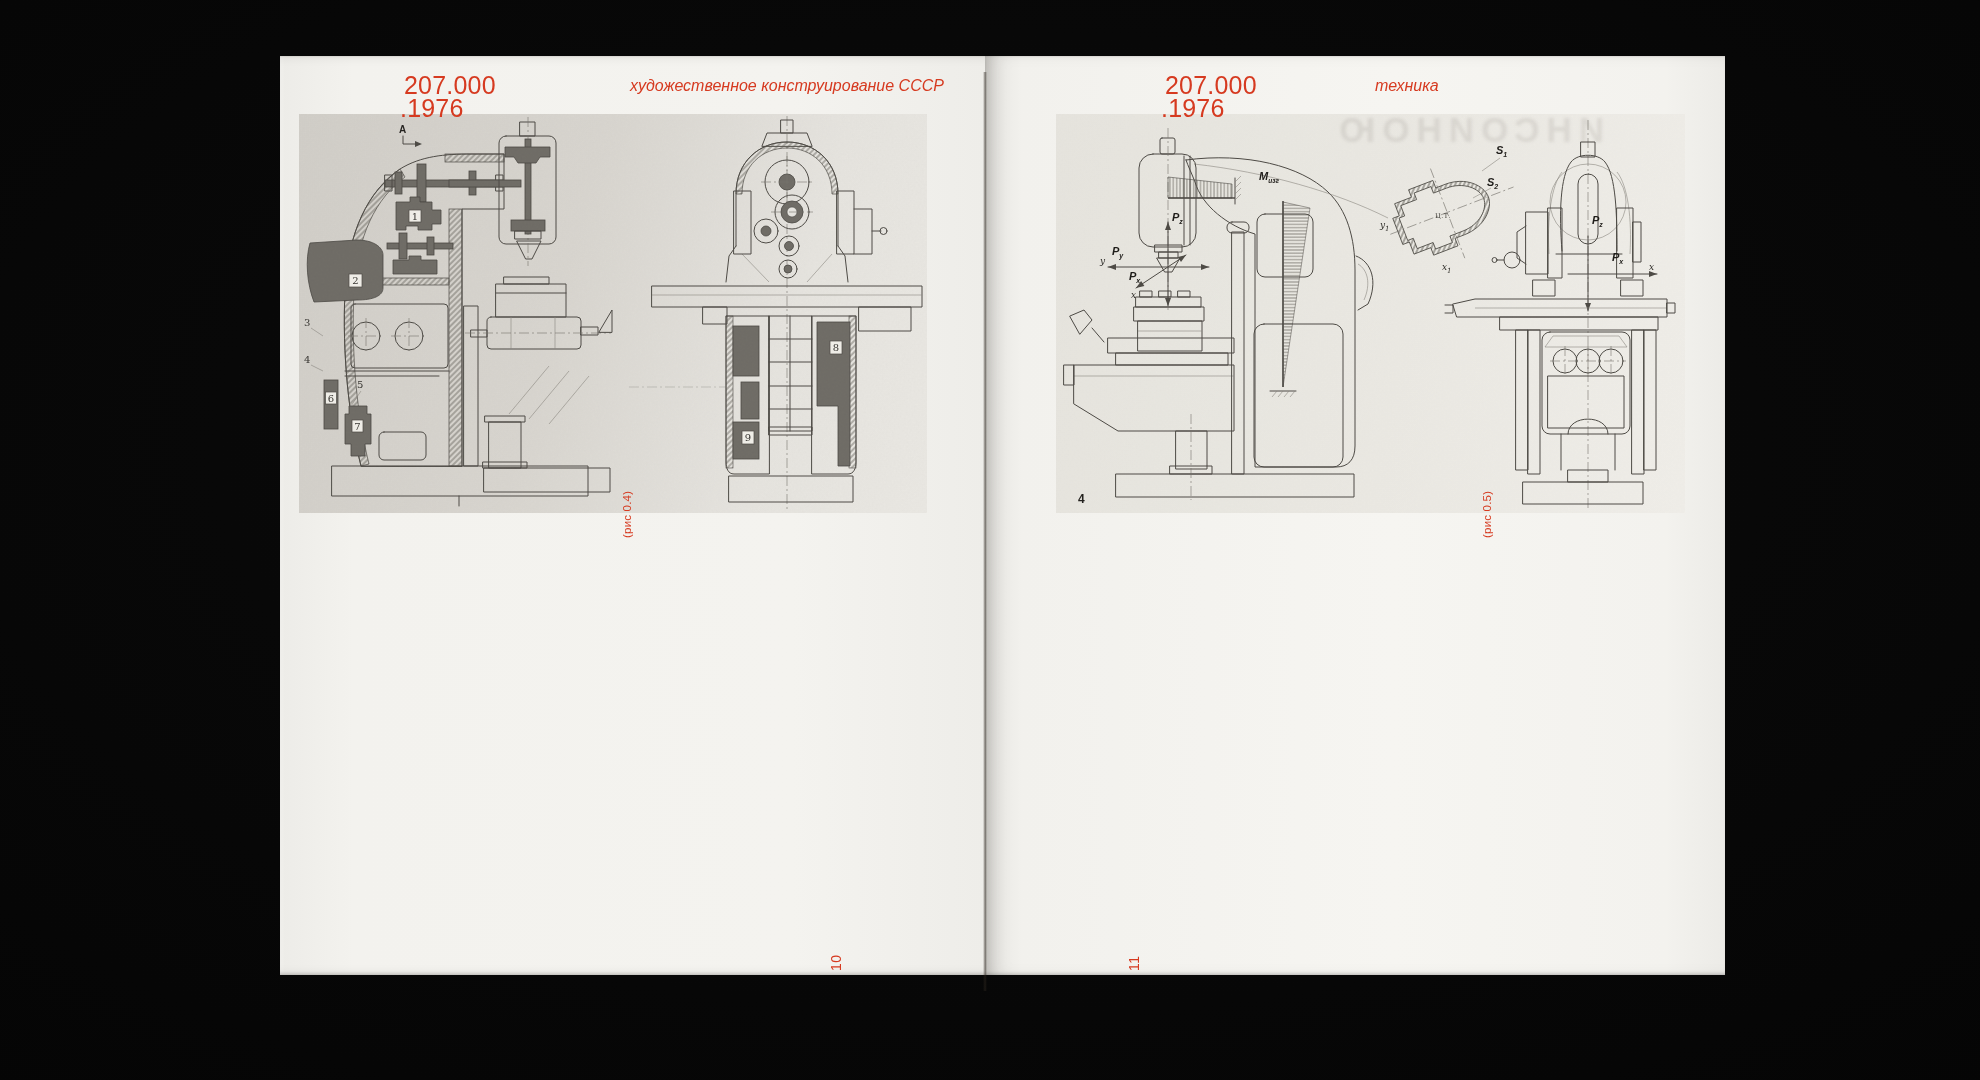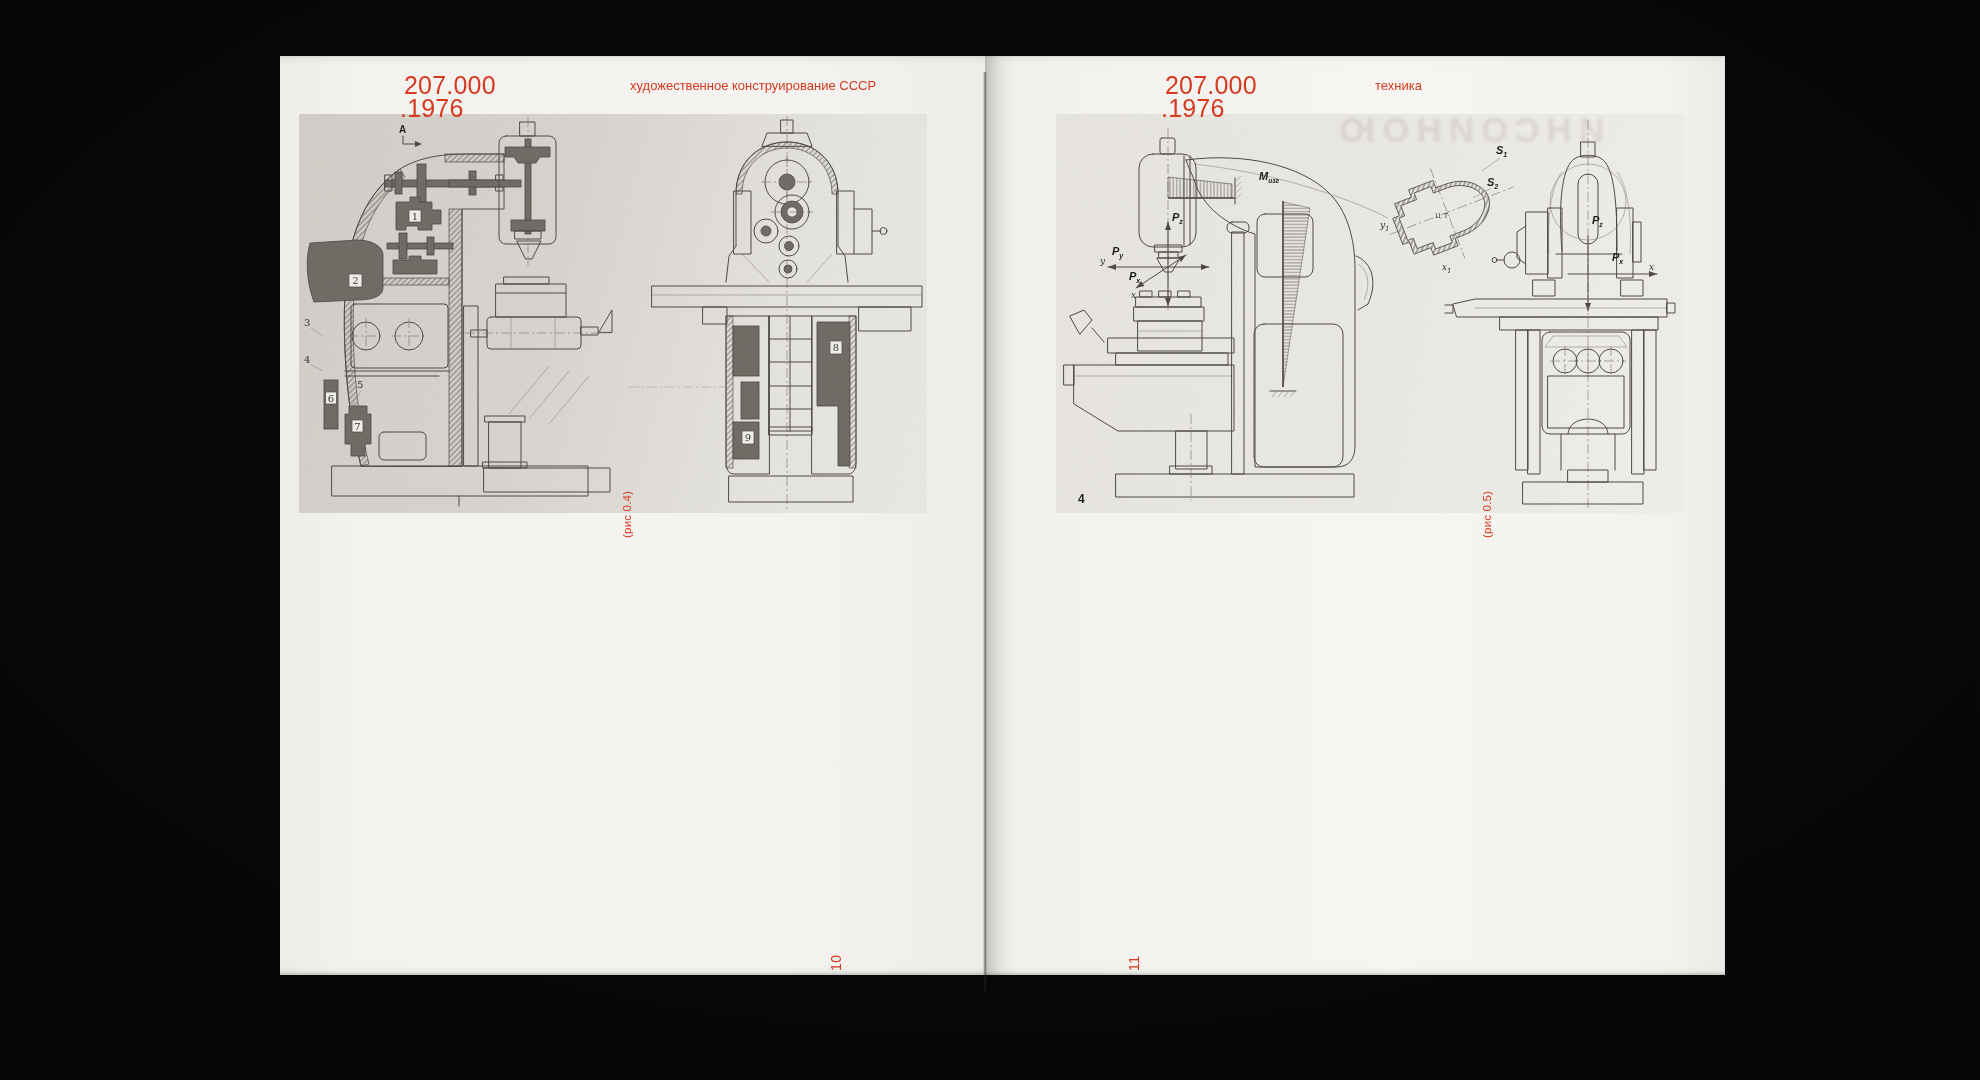--- a/index.html
+++ b/index.html
@@ -9,21 +9,21 @@
   .page{position:absolute;top:56px;height:919px;padding-left:28px;}
   .page.left{left:280px;width:705px;
       background:linear-gradient(90deg,#edecE8 0%,#f3f2ee 10%,#f4f3ef 70%,#eeede9 96%,#e4e3df 100%);
       box-shadow:inset -12px 0 20px -12px rgba(30,25,20,.45), inset 0 -3px 4px -3px rgba(0,0,0,.35), inset 0 2px 2px -2px rgba(0,0,0,.25), inset 4px 0 6px -4px rgba(255,255,255,.5);}
   .page.right{left:985px;width:712px;
       background:linear-gradient(90deg,#e6e5e1 0%,#f2f1ed 5%,#f6f5f1 55%,#f3f2ee 92%,#ecebe7 100%);
       box-shadow:inset 14px 0 22px -14px rgba(30,25,20,.4), inset 0 -3px 4px -3px rgba(0,0,0,.35), inset 0 2px 2px -2px rgba(0,0,0,.25);}
   .gutter{position:absolute;left:983px;top:72px;width:4px;height:919px;
       background:linear-gradient(90deg, rgba(0,0,0,0) 0%, rgba(45,38,30,.55) 50%, rgba(0,0,0,0) 100%);}
   .plate-title{position:absolute;font-size:25px;line-height:23px;font-weight:400;letter-spacing:.2px;z-index:3;}
-  .running-head{position:absolute;font-size:13px;line-height:14px;z-index:3;}
+  .running-head{position:absolute;font-size:16px;line-height:14px;z-index:3;font-style:italic;}
   .plate{position:absolute;width:628px;height:399px;overflow:hidden;}
   .plate.l{left:19px;top:58px;background:linear-gradient(105deg,#d1cec8 0%,#d8d5cf 42%,#e6e4df 75%,#eae8e3 100%);}
   .plate.r{left:71px;top:58px;width:629px;background:linear-gradient(100deg,#e6e4de 0%,#ebe9e3 55%,#f0eee9 100%);}
   .plate svg{position:absolute;left:0;top:0;}
   .vtext{position:absolute;writing-mode:vertical-rl;transform:rotate(180deg);white-space:nowrap;}
   .caption{font-size:11.5px;letter-spacing:.2px;z-index:3;}
   .folio{font-size:14px;letter-spacing:.5px;}
   .ghost{position:absolute;left:88px;top:-4px;width:460px;height:44px;overflow:hidden;
          font-weight:700;font-size:35px;letter-spacing:7px;white-space:nowrap;
          color:rgba(108,103,92,.13);filter:blur(1.5px);transform:scaleX(-1);z-index:1;}

